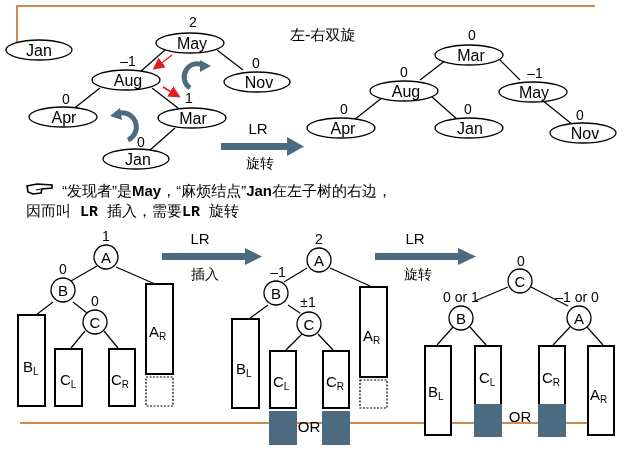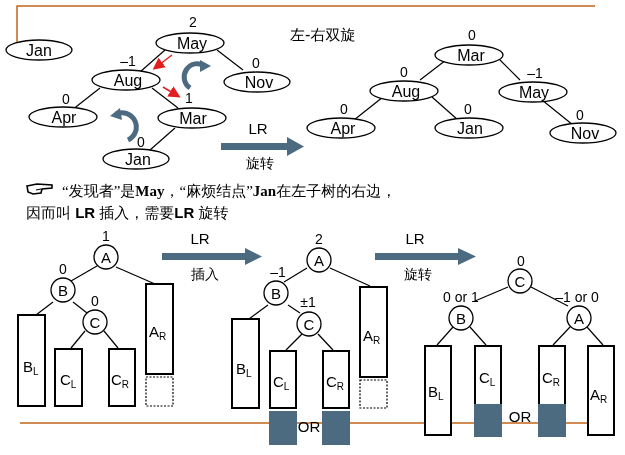--- a/index.html
+++ b/index.html
@@ -271,14 +271,14 @@
       <rect x="538" y="404" width="28" height="33" fill="#4D6B80"></rect>
     </g>
     <text class="t" x="520" y="422" font-size="15" text-anchor="middle">OR</text>
     <g>
       <rect x="588" y="346" width="26" height="89" fill="#fff" stroke="#000" stroke-width="2"></rect>
       <text class="t" x="590" y="400" font-size="15"><tspan>A</tspan><tspan font-size="10" dy="3">R</tspan></text>
     </g>
   </g>
 </svg>
 
-<div class="caption" style="top:181px; left:62px;font-family:Liberation Serif, serif;" id="cap1"><span>“发现者”是</span><b>May</b><span>，“麻烦结点”</span><b>Jan</b><span>在左子树的右边，</span></div>
-<div class="caption" style="top:203px;" id="cap2"><span>因而叫 </span><b>LR</b><span> 插入，需要</span><b>LR</b><span> 旋转</span></div>
+<div class="caption" style="top:181px; left:62px;" id="cap1"><span>“发现者”是</span><b>May</b><span>，“麻烦结点”</span><b>Jan</b><span>在左子树的右边，</span></div>
+<div class="caption" style="top:203px;font-family:Liberation Mono, monospace;" id="cap2"><span>因而叫 </span><b>LR</b><span> 插入，需要</span><b>LR</b><span> 旋转</span></div>
 
 </body></html>

